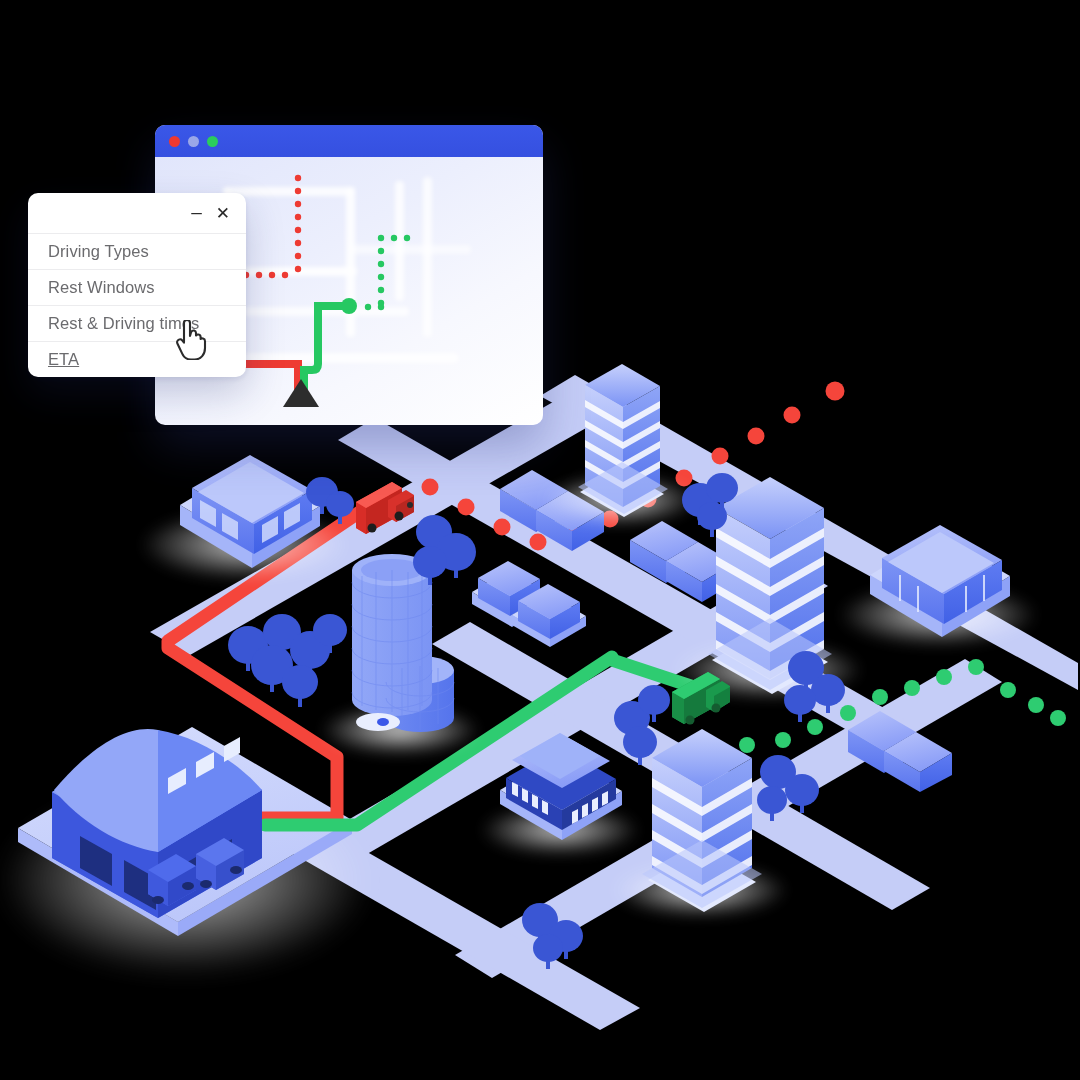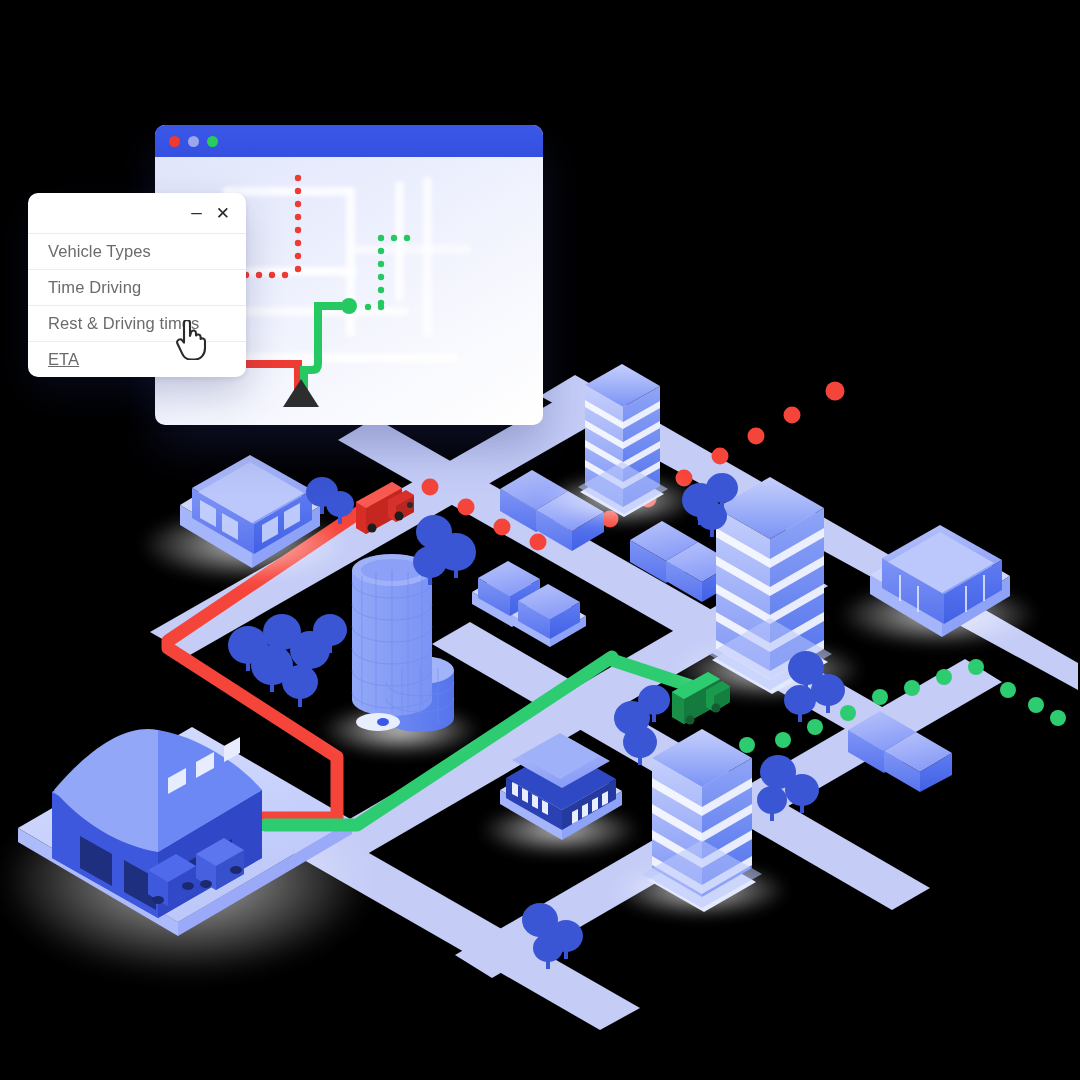--- a/index.html
+++ b/index.html
@@ -553,22 +553,22 @@
       </svg>
     </div>
   </div>
 
   <div class="menu">
     <div class="menu-titlebar">
       <span class="win-btn min">–</span>
       <span class="win-btn">✕</span>
     </div>
     <ul class="menu-list">
-      <li>Vehicle Types</li>
-      <li>Time Driving</li>
+      <li>Driving Types</li>
+      <li>Rest Windows</li>
       <li>Rest &amp; Driving times</li>
       <li>ETA</li>
     </ul>
   </div>
 
   <svg class="cursor" viewBox="0 0 34 40" xmlns="http://www.w3.org/2000/svg">
     <path d="M11 3 C11 1.3 12.3 0 14 0 C15.7 0 17 1.3 17 3 L17 16 L18 12.5
              C18.4 11 19.8 10.2 21.2 10.6 C22.3 10.9 23 11.9 23 13 L23 15.5
              C23.6 14.7 24.7 14.3 25.7 14.6 C26.9 14.9 27.6 15.9 27.6 17.1
              L27.6 19 C28.3 18.4 29.3 18.2 30.2 18.6 C31.3 19 32 20 32 21.2

